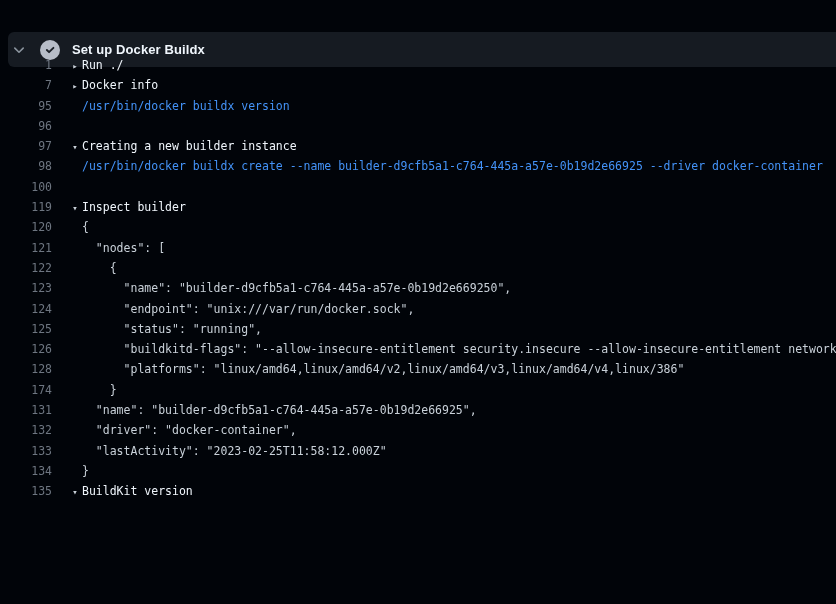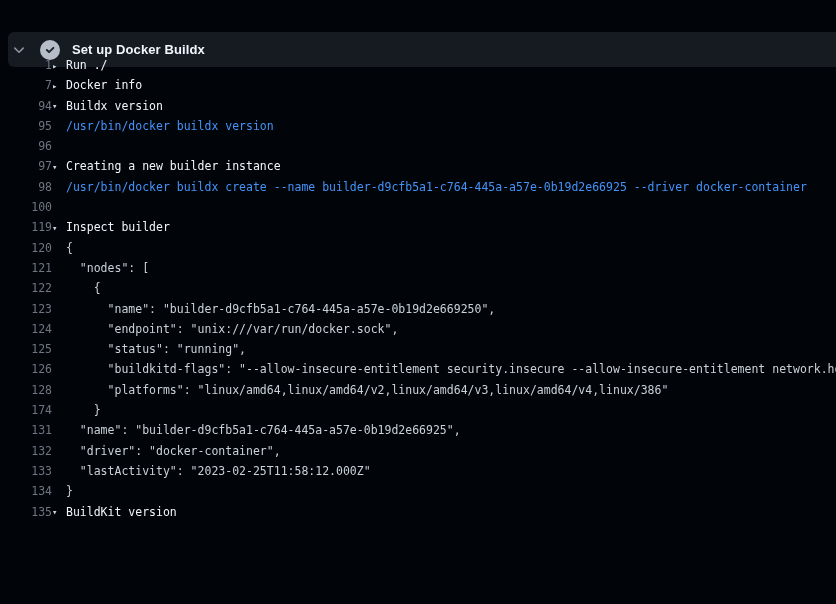--- a/index.html
+++ b/index.html
@@ -48,21 +48,21 @@
     line-height: 20.3px;
     white-space: pre;
   }
   .ln {
     flex: 0 0 52px;
     text-align: right;
     color: var(--line-number, #6e7681);
     user-select: none;
     cursor: pointer;
   }
-  .lc { white-space: pre; }
+  .lc { margin-left: 16px; white-space: pre; text-align: center; }
   .lc .arrow {
     display: inline-block;
     width: 14px;
     font-size: 9px;
     color: #c9d1d9;
     vertical-align: 0.5px;
   }
   .row.group .lc { color: var(--group-text, #f0f6fc); cursor: pointer; }
   .row.command .lc { color: var(--command-text, #4493f8); padding-left: 14px; }
   .row.output .lc { color: var(--output-text, #c9d1d9); padding-left: 14px; }
@@ -81,21 +81,20 @@
       <circle cx="8" cy="8" r="8" fill="#b7bdc8"></circle>
       <path d="M11.28 5.72a.75.75 0 0 1 0 1.06l-3.5 3.5a.75.75 0 0 1-1.06 0l-1.75-1.75a.75.75 0 1 1 1.06-1.06l1.22 1.22 2.97-2.97a.75.75 0 0 1 1.06 0z" fill="#1c2128"></path>
     </svg>
   </span>
   <span class="step-title">Set up Docker Buildx</span>
 </div>
 
 <div class="log">
     <div class="row group"><span class="ln">1</span><span class="lc"><span class="arrow">▸</span><span>Run ./</span></span></div>
     <div class="row group"><span class="ln">7</span><span class="lc"><span class="arrow">▸</span><span>Docker info</span></span></div>
-    <div class="row group"><span class="ln">94</span><span class="lc"><span class="arrow">▾</span><span>Buildx version</span></span></div>
     <div class="row command"><span class="ln">95</span><span class="lc"><span>/usr/bin/docker buildx version</span></span></div>
     <div class="row output"><span class="ln">96</span></div>
     <div class="row group"><span class="ln">97</span><span class="lc"><span class="arrow">▾</span><span>Creating a new builder instance</span></span></div>
     <div class="row command"><span class="ln">98</span><span class="lc"><span>/usr/bin/docker buildx create --name builder-d9cfb5a1-c764-445a-a57e-0b19d2e66925 --driver docker-container</span></span></div>
     <div class="row group"><span class="ln">100</span></div>
     <div class="row group"><span class="ln">119</span><span class="lc"><span class="arrow">▾</span><span>Inspect builder</span></span></div>
     <div class="row output"><span class="ln">120</span><span class="lc"><span>{</span></span></div>
     <div class="row output"><span class="ln">121</span><span class="lc"><span>  "nodes": [</span></span></div>
     <div class="row output"><span class="ln">122</span><span class="lc"><span>    {</span></span></div>
     <div class="row output"><span class="ln">123</span><span class="lc"><span>      "name": "builder-d9cfb5a1-c764-445a-a57e-0b19d2e669250",</span></span></div>

